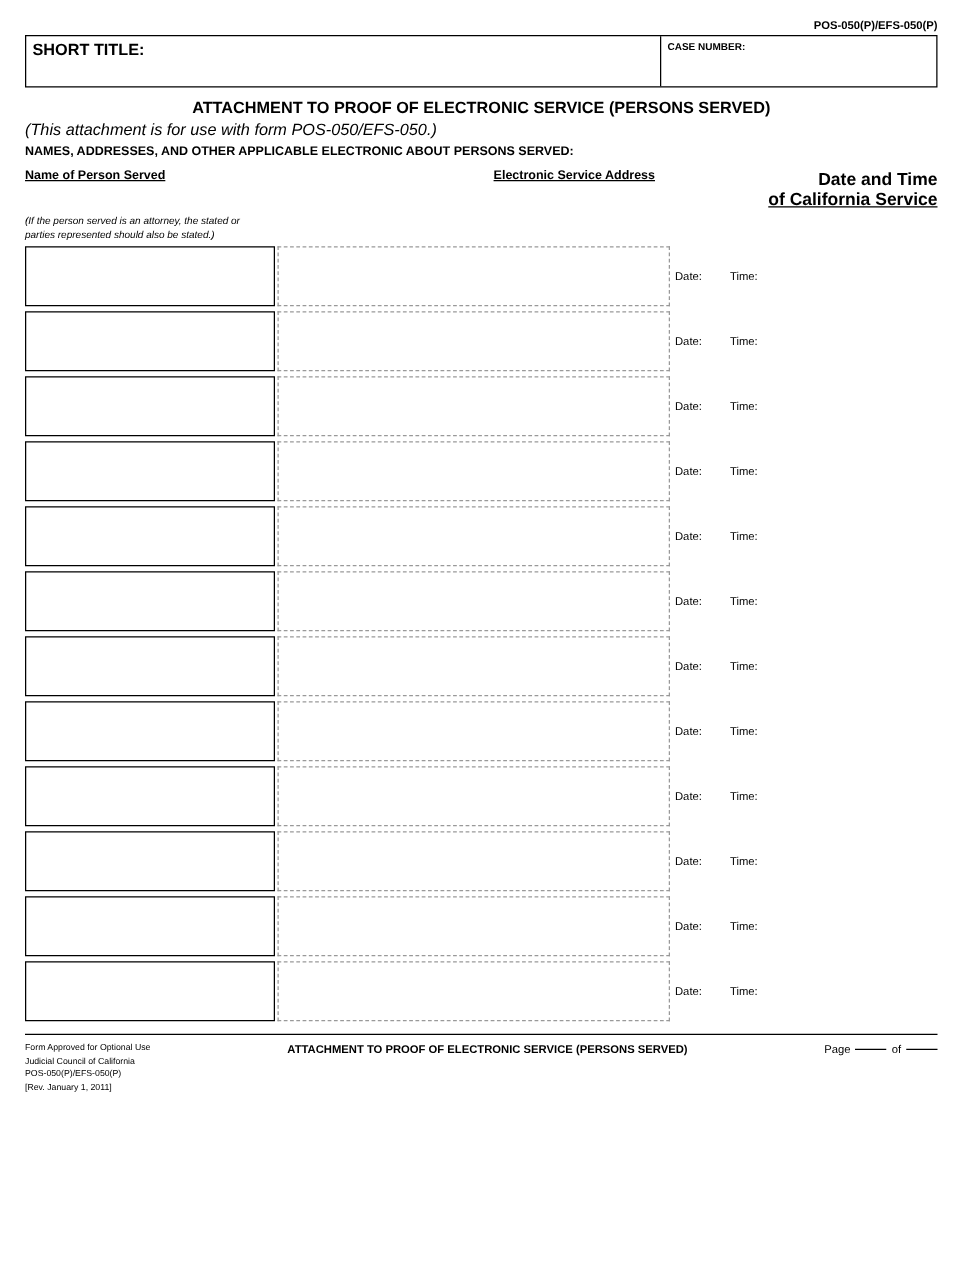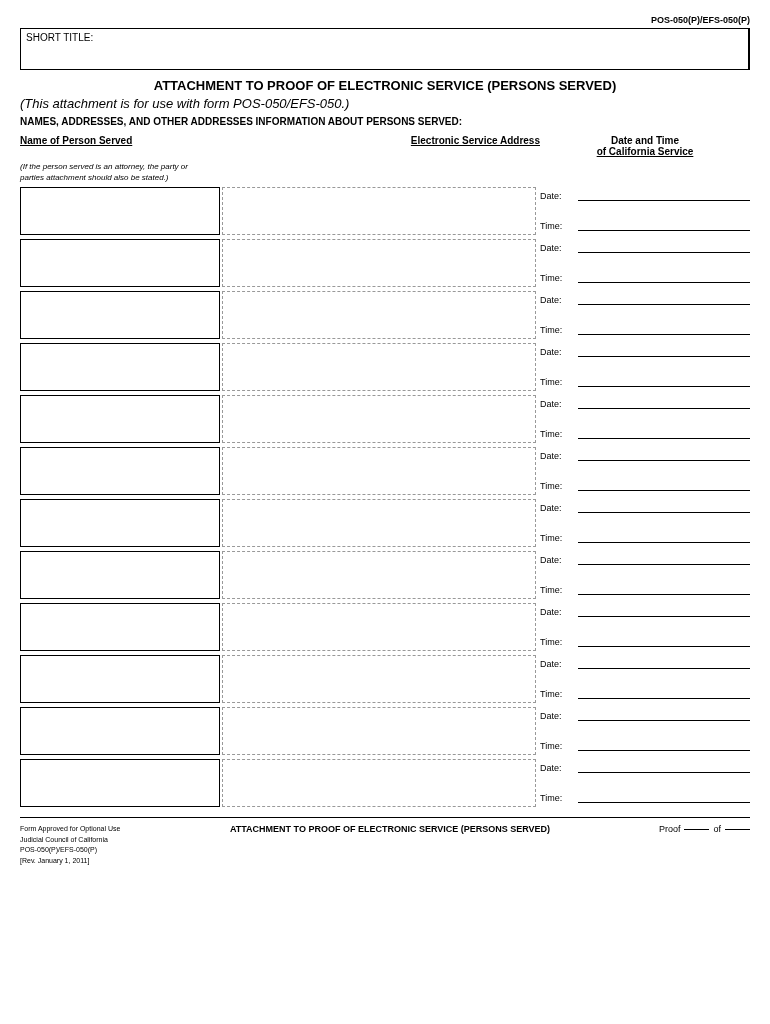--- a/index.html
+++ b/index.html
@@ -28,22 +28,22 @@
       border: 1px solid #000;
       margin-bottom: 8px;
     }
     .short-title-box {
       flex: 1;
       border-right: 1px solid #000;
       padding: 3px 5px;
       min-height: 40px;
     }
     .short-title-label {
-      font-size: 10px;
-      font-weight: normal;
+      font-size: 13px;
+      font-weight: bold;
     }
     .case-number-box {
       width: 220px;
       padding: 3px 5px;
       min-height: 40px;
     }
     .case-number-label {
       font-size: 8px;
       font-weight: bold;
     }
@@ -60,39 +60,40 @@
       margin-bottom: 5px;
     }
     .names-header {
       font-size: 10px;
       font-weight: bold;
       margin-bottom: 8px;
     }
     .columns-header {
       display: flex;
       margin-bottom: 4px;
+      gap: 16px;
     }
     .col-name-header {
       width: 200px;
       font-size: 10px;
       font-weight: bold;
       text-decoration: underline;
     }
     .col-address-header {
       flex: 1;
       font-size: 10px;
       font-weight: bold;
       text-decoration: underline;
       text-align: right;
     }
     .col-datetime-header {
       width: 210px;
-      font-size: 10px;
-      font-weight: bold;
-      text-align: center;
+      font-size: 14px;
+      font-weight: bold;
+      text-align: right;
     }
     .col-datetime-header .line1 {
       display: block;
     }
     .col-datetime-header .line2 {
       display: block;
       text-decoration: underline;
     }
     .attorney-note {
       font-size: 8px;
@@ -118,22 +119,22 @@
     .cell-address {
       flex: 1;
       border: 1px solid #999;
       border-style: dashed;
       min-height: 48px;
       margin-right: 4px;
     }
     .cell-datetime {
       width: 210px;
       display: flex;
-      flex-direction: column;
-      justify-content: space-between;
+      flex-direction: row;
+      justify-content: flex-start;
       padding: 4px 0;
       gap: 6px;
     }
     .datetime-line {
       display: flex;
       align-items: center;
       font-size: 9px;
     }
     .datetime-label {
       width: 38px;
@@ -189,36 +190,39 @@
 <body>
 
 <div class="form-header-top">
   <span>POS-050(P)/EFS-050(P)</span>
 </div>
 
 <div class="short-title-case-row">
   <div class="short-title-box">
     <span class="short-title-label">SHORT TITLE:</span>
   </div>
+  <div class="case-number-box">
+    <span class="case-number-label">CASE NUMBER:</span>
+  </div>
 </div>
 
 <div class="main-title">ATTACHMENT TO PROOF OF ELECTRONIC SERVICE (PERSONS SERVED)</div>
 <div class="subtitle">(This attachment is for use with form POS-050/EFS-050.)</div>
-<div class="names-header">NAMES, ADDRESSES, AND OTHER ADDRESSES INFORMATION ABOUT PERSONS SERVED:</div>
+<div class="names-header">NAMES, ADDRESSES, AND OTHER APPLICABLE ELECTRONIC ABOUT PERSONS SERVED:</div>
 
 <div class="columns-header">
   <div class="col-name-header">Name of Person Served</div>
   <div class="col-address-header">Electronic Service Address</div>
   <div class="col-datetime-header">
     <span class="line1">Date and Time</span>
     <span class="line2">of California Service</span>
   </div>
 </div>
 
-<div class="attorney-note">(If the person served is an attorney, the party or parties attachment should also be stated.)</div>
+<div class="attorney-note">(If the person served is an attorney, the stated or parties represented should also be stated.)</div>
 
 <div class="data-rows-container">
 
   <div class="data-row">
     <div class="cell-name"></div>
     <div class="cell-address"></div>
     <div class="cell-datetime">
       <div class="datetime-line">
         <span class="datetime-label">Date:</span>
         <span class="datetime-underline"></span>
@@ -402,19 +406,19 @@
     <div>Form Approved for Optional Use</div>
     <div>Judicial Council of California</div>
     <div>POS-050(P)/EFS-050(P)</div>
     <div>[Rev. January 1, 2011]</div>
   </div>
   <div class="footer-center">
     <div class="footer-center-line1">ATTACHMENT TO PROOF OF ELECTRONIC SERVICE (PERSONS SERVED)</div>
   </div>
   <div class="footer-right">
     <span class="page-of">
-      <span>Proof</span>
+      <span>Page</span>
       <span class="page-blank"></span>
       <span>of</span>
       <span class="page-blank"></span>
     </span>
   </div>
 </div>
 
 </body></html>

